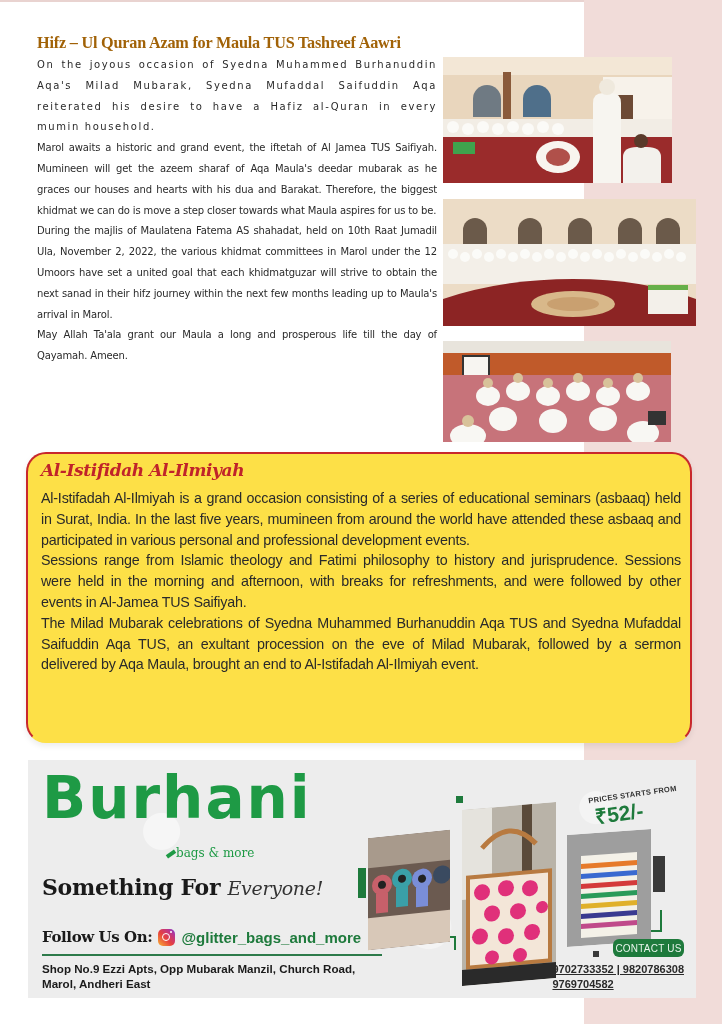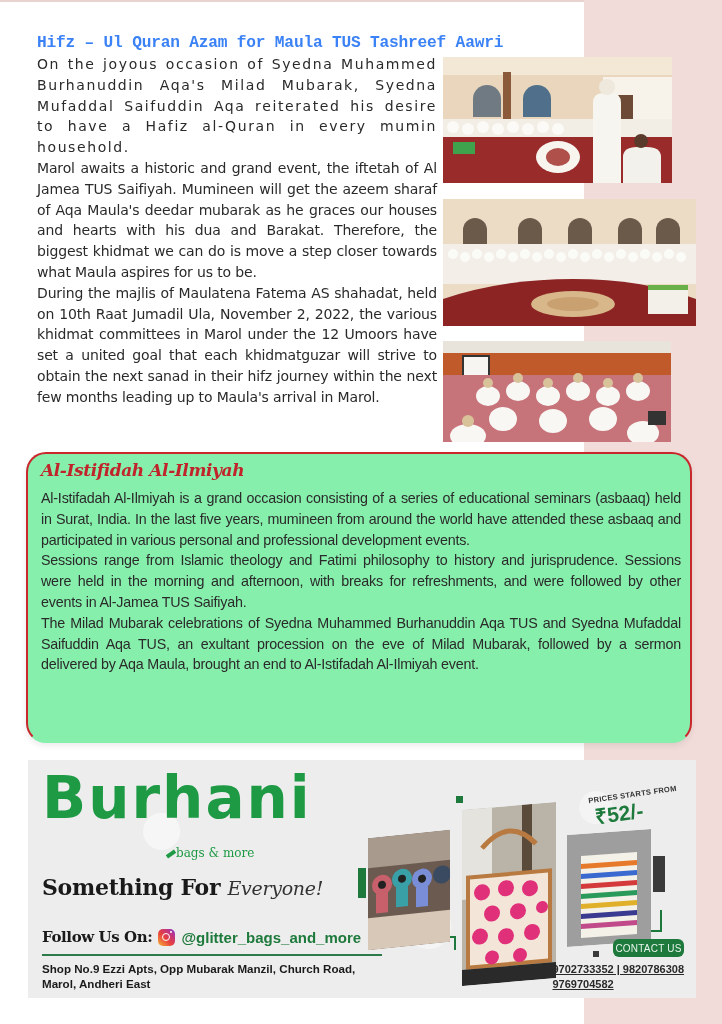--- a/index.html
+++ b/index.html
@@ -10,38 +10,38 @@
     color: #222;
   }
   .pink-strip {
     position: absolute; left: 584px; top: 0; width: 138px; height: 1024px;
     background: #f1dcd9;
   }
   .top-line { position: absolute; left: 0; top: 0; width: 722px; height: 2px; background: #e9d3d0; }
 
   .article1 { position: absolute; left: 37px; top: 34px; width: 400px; }
   .a1-title {
-    font-family: Liberation Mono, monospace; font-weight: bold;
-    font-size: 16.2px; color: #3b82f6; white-space: nowrap; margin: 0 0 2px 0; letter-spacing: -0.2px;
+    font-family: Liberation Serif, serif; font-weight: bold;
+    font-size: 16.2px; color: #a16207; white-space: nowrap; margin: 0 0 2px 0; letter-spacing: -0.2px;
   }
   .a1-body p {
-    margin: 0; font-family: "DejaVu Sans", sans-serif; font-size: 14px; line-height: 20.8px;
+    margin: 0; font-family: "DejaVu Sans", sans-serif; font-size: 10px; line-height: 20.8px;
     text-align: justify; color: #2a2a2a; letter-spacing: -0.15px;
   }
   .a1-body p:first-child { letter-spacing: 1.6px; }
 
   .photo { position: absolute; border: 0; overflow: hidden; }
   .photo1 { left: 443px; top: 57px; width: 229px; height: 126px; }
   .photo2 { left: 443px; top: 199px; width: 253px; height: 127px; }
   .photo3 { left: 443px; top: 341px; width: 228px; height: 101px; }
 
   .card {
     position: absolute; left: 26px; top: 452px; width: 666px; height: 291px;
     border: 2px solid #c8282c; border-bottom-color: transparent; border-radius: 20px;
-    background: #86efac; box-sizing: border-box;
+    background: #fde047; box-sizing: border-box;
     box-shadow: 0 3px 6px rgba(0,0,0,0.08);
   }
   .card-title {
     position: absolute; left: 13px; top: 6px; margin: 0;
     font-family: "DejaVu Serif", serif; font-style: italic; font-weight: bold;
     font-size: 17px; color: #c0232a; letter-spacing: -0.4px;
   }
   .card-body { position: absolute; left: 13px; top: 34px; width: 640px; }
   .card-body p {
     margin: 0; font-family: "Liberation Sans", sans-serif; font-size: 14.3px; line-height: 20.8px;
@@ -122,20 +122,21 @@
 
 <div class="top-line"></div>
 <div class="pink-strip"></div>
 
 <section class="article1">
   <h2 class="a1-title">Hifz – Ul Quran Azam for Maula TUS Tashreef Aawri</h2>
   <div class="a1-body">
     <p>On the joyous occasion of Syedna Muhammed Burhanuddin Aqa's Milad Mubarak, Syedna Mufaddal Saifuddin Aqa reiterated his desire to have a Hafiz al-Quran in every mumin household.</p>
     <p>Marol awaits a historic and grand event, the iftetah of Al Jamea TUS Saifiyah. Mumineen will get the azeem sharaf of Aqa Maula's deedar mubarak as he graces our houses and hearts with his dua and Barakat. Therefore, the biggest khidmat we can do is move a step closer towards what Maula aspires for us to be.</p>
     <p>During the majlis of Maulatena Fatema AS shahadat, held on 10th Raat Jumadil Ula, November 2, 2022, the various khidmat committees in Marol under the 12 Umoors have set a united goal that each khidmatguzar will strive to obtain the next sanad in their hifz journey within the next few months leading up to Maula's arrival in Marol.</p>
+    <p>May Allah Ta'ala grant our Maula a long and prosperous life till the day of Qayamah. Ameen.</p>
   </div>
 </section>
 
 <div class="photo photo1" title="Majlis hall with gathering and a speaker standing">
   <svg width="229" height="126" viewBox="0 0 229 126">
     <rect width="229" height="126" fill="#e9d6bd"></rect>
     <rect y="0" width="229" height="18" fill="#f3e7d6"></rect>
     <rect x="60" y="15" width="8" height="50" fill="#8a5a3a"></rect>
     <path d="M30 60 v-18 a14 14 0 0 1 28 0 v18z" fill="#6f7a83"></path>
     <path d="M80 60 v-18 a14 14 0 0 1 28 0 v18z" fill="#4f6f8a"></path>

